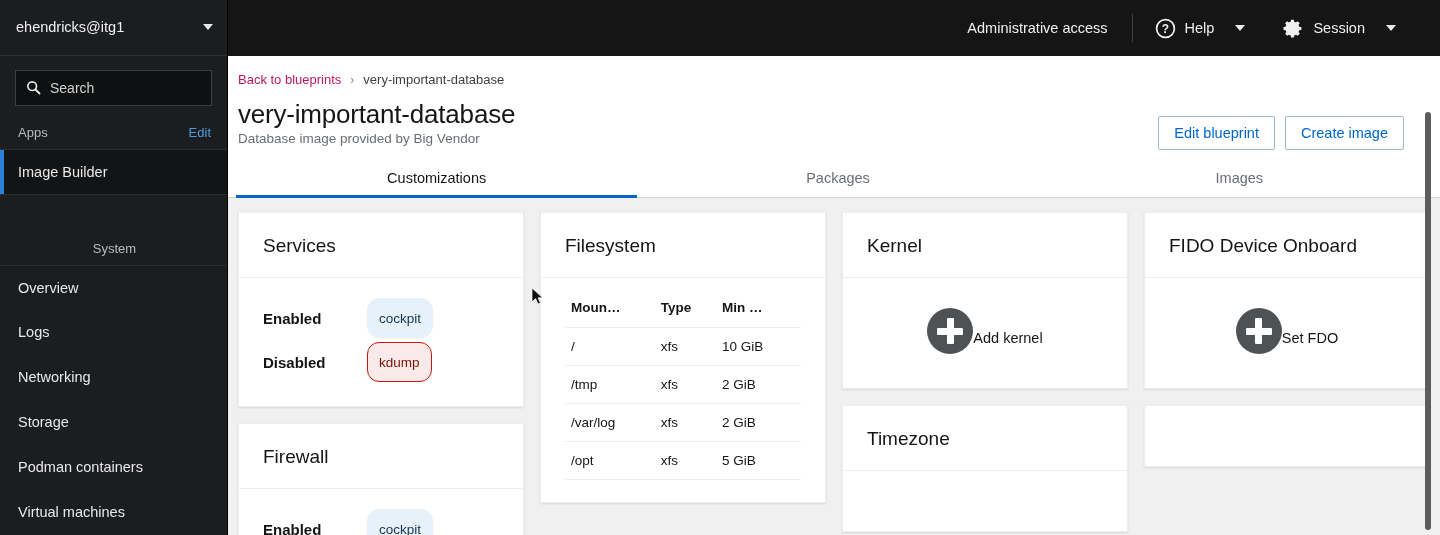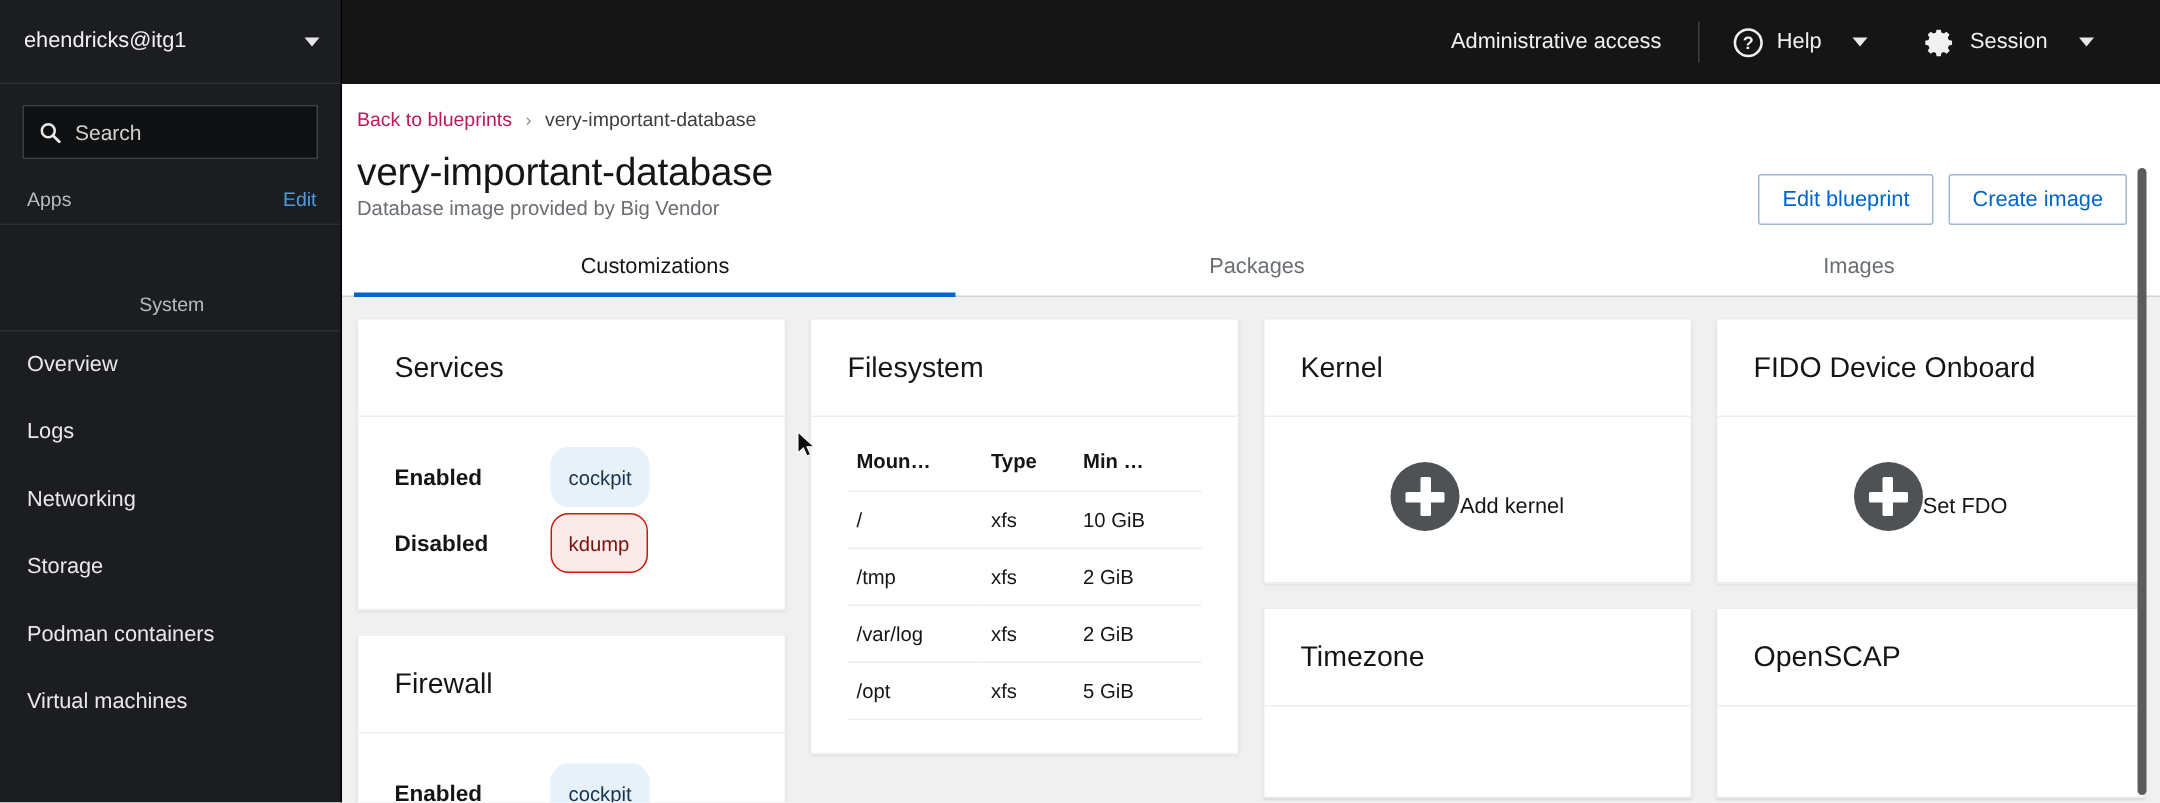--- a/index.html
+++ b/index.html
@@ -141,21 +141,21 @@
   .pg-title {
     font-size: 26px; font-weight: 400; color: #151515;
     margin-top: 12px; letter-spacing: -0.2px;
   }
   .pg-sub {
     font-size: 13.5px; color: #6a6e73;
     margin-top: 1px;
   }
 
   .head-actions {
-    position: absolute; top: 60px; right: 22px;
+    position: absolute; top: 60px; right: 36px;
     display: flex; gap: 10px;
   }
   .btn-sec {
     height: 34px; padding: 0 15px;
     background: #fff;
     border: 1px solid #9fb9d0;
     color: #06c;
     font-size: 14.5px;
     font-family: "Liberation Sans", sans-serif;
     border-radius: 2px;
@@ -315,20 +315,23 @@
         </svg>
         <span class="sb-search-ph">Search</span>
       </div>
     </div>
 
     <div class="sb-sec">
       <span class="sb-sec-label">Apps</span>
       <span class="sb-sec-action">Edit</span>
     </div>
 
+    <div class="sb-item active">
+      <span>Image Builder</span>
+    </div>
 
     <div class="sb-gap"></div>
 
     <div class="sb-sec2">
       <span class="sb-sec-label">System</span>
     </div>
 
     <div class="sb-item">
       <span>Overview</span>
     </div>
@@ -493,21 +496,20 @@
                   <div class="pc-in">
                     <div class="plus-h"></div>
                     <div class="plus-v"></div>
                   </div>
                 </div>
                 <div class="empty-lbl">Set FDO</div>
               </div>
             </section>
 
             <section class="card">
-              <div class="card-title">OpenSCAP</div>
               <div class="card-body" style="min-height:60px"></div>
             </section>
           </div>
 
         </div>
       </div>
 
       <div class="scrollbar"></div>
     </div>
   </div>

